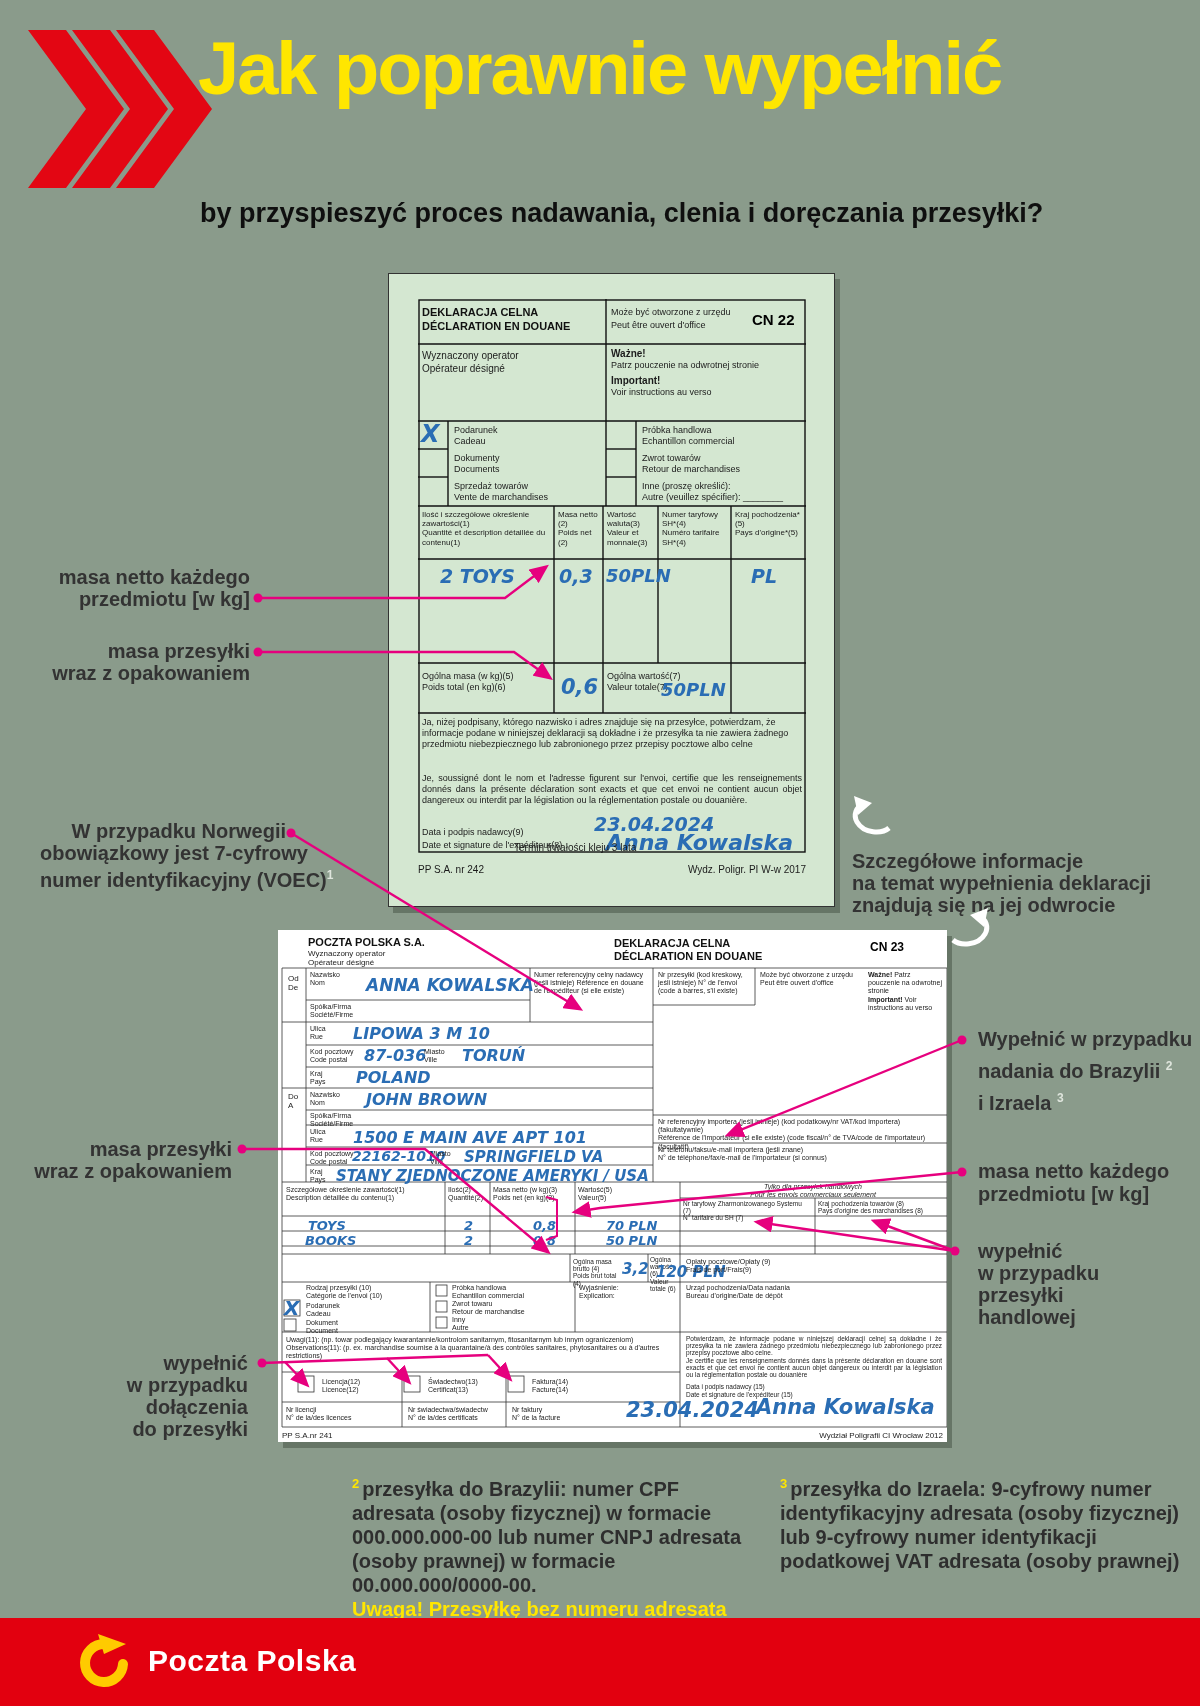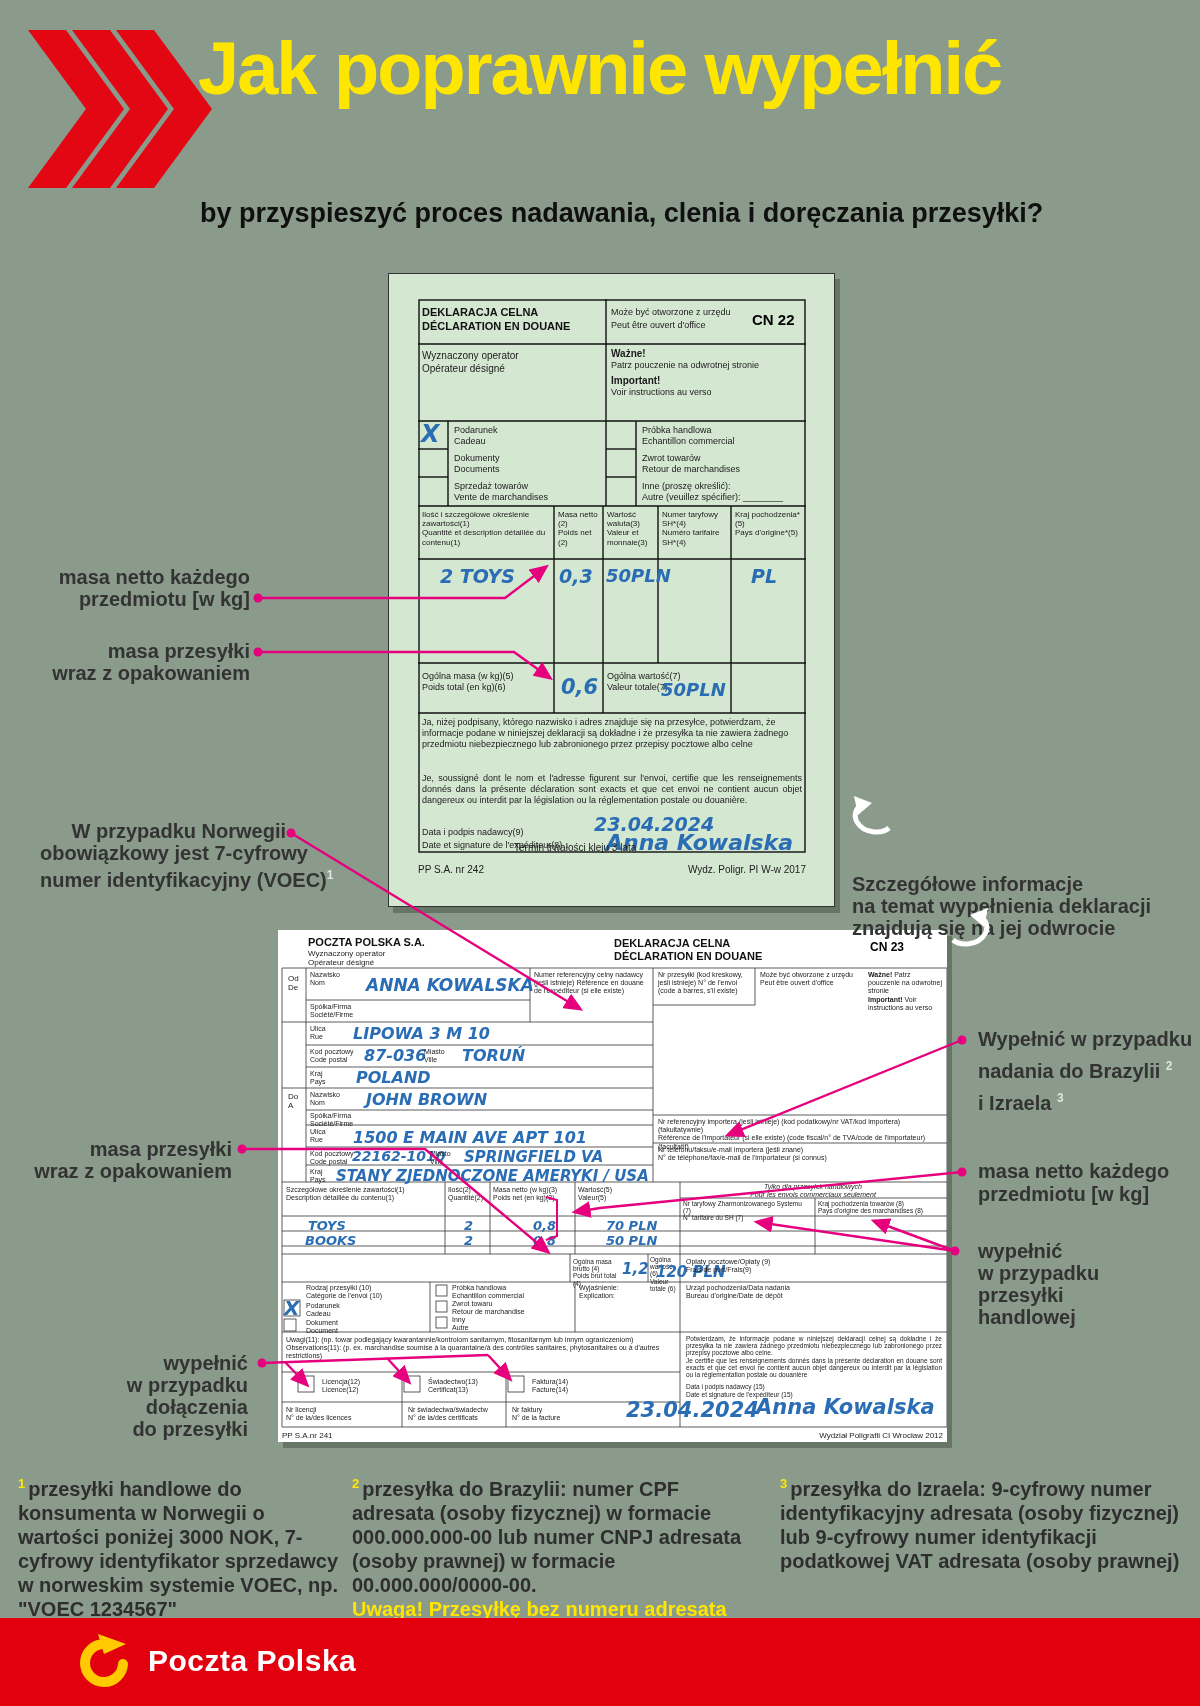--- a/index.html
+++ b/index.html
@@ -219,21 +219,21 @@
     <div class="a hand" style="left:30px;top:288px;font-size:13px">TOYS</div>
     <div class="a hand" style="left:186px;top:288px;font-size:13px">2</div>
     <div class="a hand" style="left:255px;top:288px;font-size:13px">0,8</div>
     <div class="a hand" style="left:328px;top:288px;font-size:13px">70 PLN</div>
     <div class="a hand" style="left:27px;top:303px;font-size:13px">BOOKS</div>
     <div class="a hand" style="left:186px;top:303px;font-size:13px">2</div>
     <div class="a hand" style="left:255px;top:303px;font-size:13px">0,8</div>
     <div class="a hand" style="left:328px;top:303px;font-size:13px">50 PLN</div>
 
     <div class="a f65" style="left:295px;top:328px;width:52px"><span>Ogólna masa brutto (4)</span><br><span>Poids brut total (4)</span></div>
-    <div class="a hand" style="left:344px;top:330px;font-size:15px">1,2</div>
+    <div class="a hand" style="left:344px;top:330px;font-size:15px">3,2</div>
     <div class="a f65" style="left:372px;top:326px;width:30px"><span>Ogólna wartość (6)</span><br><span>Valeur totale (6)</span></div>
     <div class="a hand" style="left:378px;top:333px;font-size:15px">120 PLN</div>
     <div class="a f7" style="left:408px;top:328px;width:180px"><span>Opłaty pocztowe/Opłaty (9)</span><br><span>Frais de port/Frais(9)</span></div>
 
     <div class="a f7" style="left:28px;top:354px"><span>Rodzaj przesyłki (10)</span><br><span>Catégorie de l'envoi (10)</span></div>
     <div class="a hand" style="left:6px;top:366px;font-size:20px">X</div>
     <div class="a f7" style="left:28px;top:372px"><span>Podarunek</span><br><span>Cadeau</span></div>
     <div class="a f7" style="left:28px;top:389px"><span>Dokument</span><br><span>Document</span></div>
     <div class="a f7" style="left:174px;top:354px"><span>Próbka handlowa</span><br><span>Echantillon commercial</span></div>
     <div class="a f7" style="left:174px;top:370px"><span>Zwrot towaru</span><br><span>Retour de marchandise</span></div>
@@ -270,21 +270,21 @@
   </div>
   <div class="a ann annR" style="left:40px;top:820px;width:246px">
     <span>W przypadku Norwegii</span><br>
     <span>obowiązkowy jest 7-cyfrowy</span><br>
     <span>numer identyfikacyjny (VOEC)</span><span class="sup-g">1</span>
   </div>
   <svg class="a" style="left:846px;top:796px" width="46" height="40" viewBox="0 0 46 40">
     <path d="M43 32 C36 38 18 38 11 26 C7 19 10 11 17 8" fill="none" stroke="#fff" stroke-width="5"></path>
     <polygon points="8,0 26,7 12,19" fill="#fff"></polygon>
   </svg>
-  <div class="a ann" style="left:852px;top:873px">
+  <div class="a ann" style="left:852px;top:850px">
     <span>Szczegółowe informacje</span><br>
     <span>na temat wypełnienia deklaracji</span><br>
     <span>znajdują się na jej odwrocie</span>
   </div>
   <svg class="a" style="left:950px;top:908px;transform:scaleX(-1)" width="46" height="40" viewBox="0 0 46 40">
     <path d="M43 32 C36 38 18 38 11 26 C7 19 10 11 17 8" fill="none" stroke="#fff" stroke-width="5"></path>
     <polygon points="8,0 26,7 12,19" fill="#fff"></polygon>
   </svg>
   <div class="a ann" style="left:978px;top:1026px;line-height:27px">
     <span>Wypełnić w przypadku</span><br>
@@ -338,23 +338,20 @@
         <circle cx="258" cy="652" r="4.5"></circle>
       <circle cx="291" cy="833" r="4.5"></circle>
         <circle cx="962" cy="1040" r="4.5"></circle>
       <circle cx="962" cy="1172" r="4.5"></circle>
         <circle cx="955" cy="1251" r="4.5"></circle>
       <circle cx="242" cy="1149" r="4.5"></circle>
         <circle cx="262" cy="1363" r="4.5"></circle>
     </g>
   </svg>
 
-  <div class="a fn" style="left:18px;top:1472px;width:330px">
-    <span class="mark">1</span><span>przesyłki handlowe do konsumenta w Norwegii o wartości poniżej 3000 NOK, 7-cyfrowy identyfikator sprzedawcy w norweskim systemie VOEC, np. "VOEC 1234567"</span>
-  </div>
   <div class="a fn" style="left:352px;top:1472px;width:402px">
     <span class="mark">2</span><span>przesyłka do Brazylii: numer CPF adresata (osoby fizycznej) w formacie 000.000.000-00 lub numer CNPJ adresata (osoby prawnej) w formacie 00.000.000/0000-00.</span><br>
     <span class="warn">Uwaga! Przesyłkę bez numeru adresata Poczta Brazylii zwróci do nadawcy.</span>
   </div>
   <div class="a fn" style="left:780px;top:1472px;width:415px">
     <span class="mark">3</span><span>przesyłka do Izraela: 9-cyfrowy numer identyfikacyjny adresata (osoby fizycznej) lub 9-cyfrowy numer identyfikacji podatkowej VAT adresata (osoby prawnej)</span>
   </div>
 
   <div class="a redbar" style="left:0;top:1618px;width:1200px;height:88px">
     <svg class="a" style="left:70px;top:16px" width="64" height="54" viewBox="0 0 64 54">

